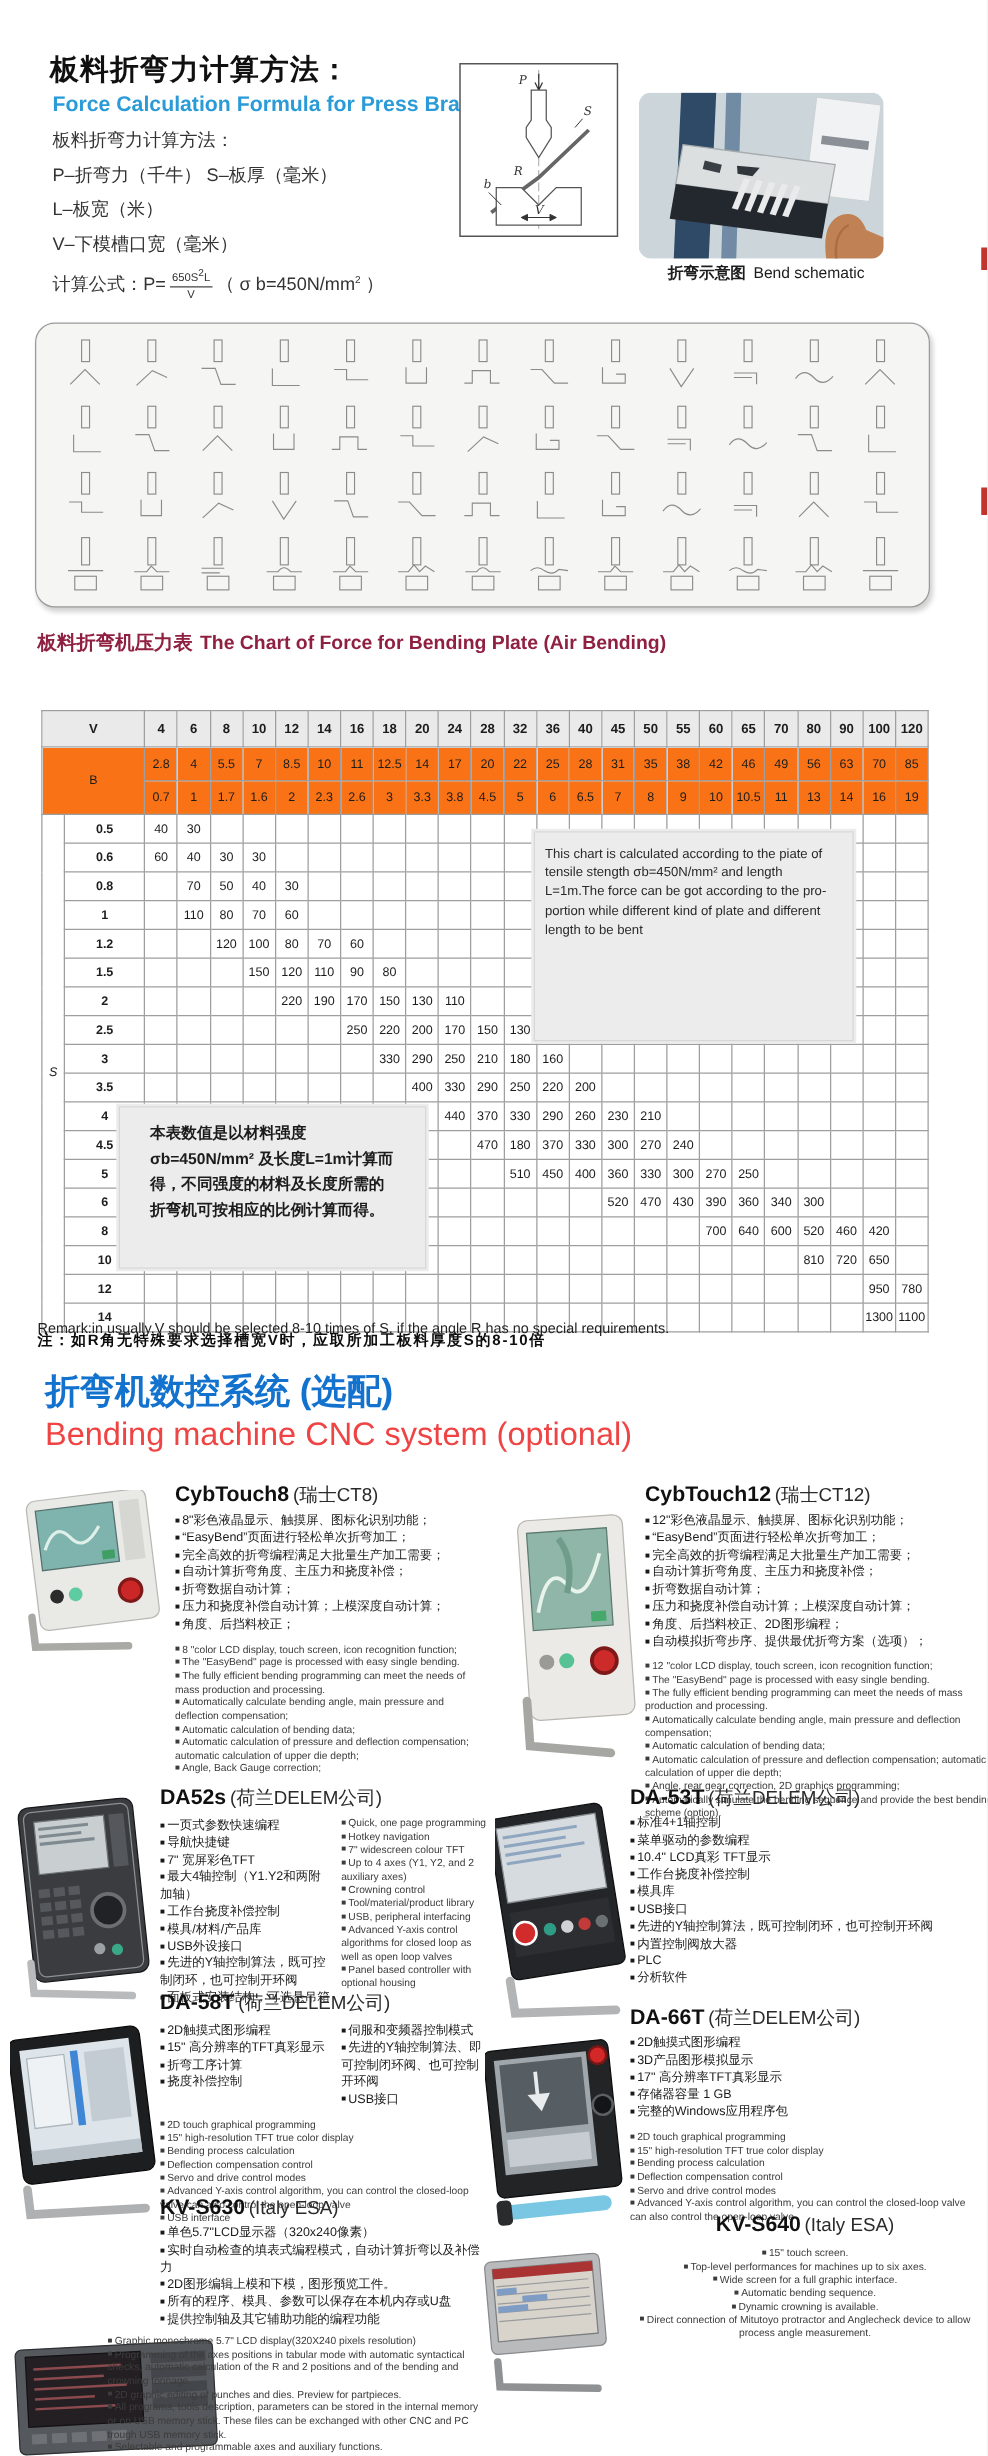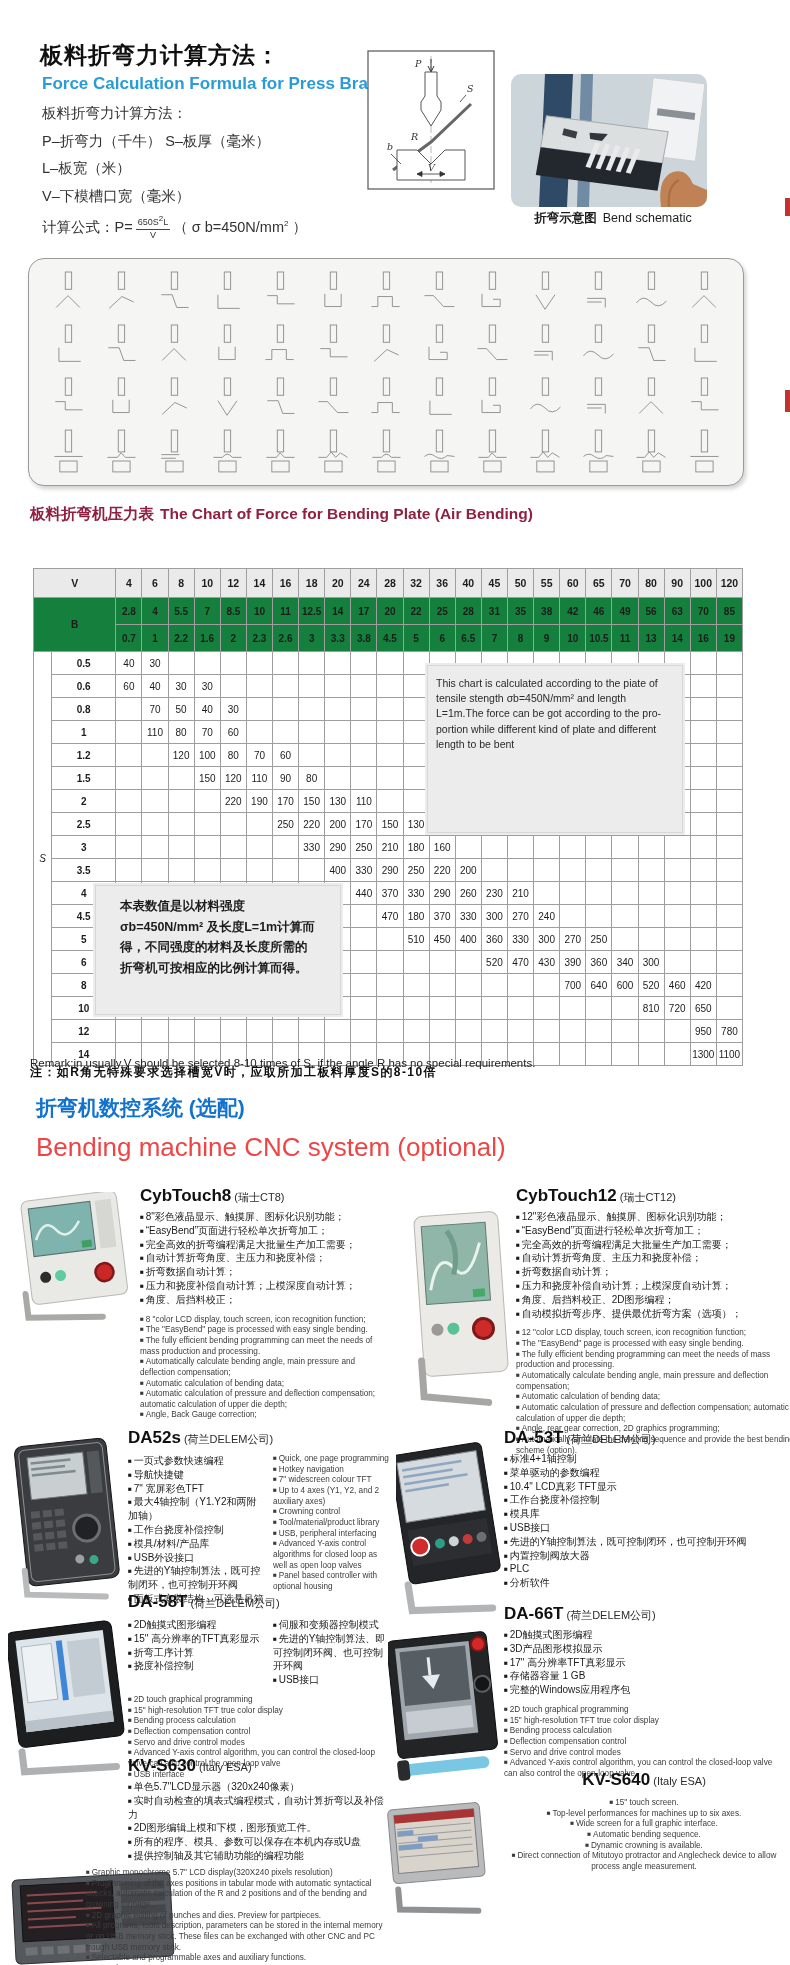--- a/index.html
+++ b/index.html
@@ -32,40 +32,40 @@
   .wp-cell svg{width:40px;height:48px;}
   .wp-cell svg path,.wp-cell svg rect{stroke:#8b8b8b;fill:none;stroke-width:1;}
   
   .ft-title{left:30px;top:504px;font-size:15.5px;font-weight:bold;color:#8f2041;}
   .ft-title .en{font-weight:600;margin-left:6px;}
   .ft-wrap{left:33px;top:568px;width:714px;}
   table.force{border-collapse:collapse;table-layout:fixed;width:710px;}
   table.force td{border:1px solid #9e9e9e;text-align:center;font-size:10px;color:#1c1c1c;
                  padding:0;overflow:hidden;white-space:nowrap;background:#fff;}
   tr.hd td{background:#eaeaea;height:28px;font-weight:bold;font-size:10.5px;}
-  tr.bd td{background:#15803d;height:26px;font-weight:700;}
+  tr.bd td{background:#f97316;height:26px;font-weight:400;}
   td.lbl{font-size:13px;font-weight:bold;background:#eaeaea;}
   tr.body td{height:22px;}
   td.slbl{background:#fff;font-size:11px;font-style:italic;width:18px;}
   td.thk{font-weight:600;}
   .ov{position:absolute;background:#ececec;border:1px solid #d7d7d7;box-shadow:0 0 0 2px #ececec;}
   .ov-en{left:394px;top:97px;width:238px;height:146px;font-size:10.5px;color:#2a2a2a;
          padding:10px 8px;line-height:1.45;}
   .ov-cn{left:62px;top:317px;width:196px;height:108px;font-size:12.5px;font-weight:bold;color:#1c1c1c;
          padding:10px 24px;line-height:1.65;}
   .note-cn{left:30px;top:1064px;font-size:12px;font-weight:bold;color:#0d0d0d;letter-spacing:1.4px;}
   .note-en{left:30px;top:1057px;font-size:11.5px;color:#222;}
   
-  .cnc-cn{left:36px;top:1094px;font-size:21px;font-weight:bold;color:#1272cd;}
+  .cnc-cn{left:36px;top:1094px;font-size:28px;font-weight:bold;color:#1272cd;}
   .cnc-en{left:36px;top:1132px;font-size:26px;font-weight:400;color:#ef4444;}
   .product{position:absolute;}
   .p-photo{position:absolute;}
   .p-text{position:relative;}
   .p-text h3{margin:0 0 4px 0;font-size:17px;color:#101010;}
-  .p-text h3 .org{font-size:11px;font-weight:normal;color:#2a2a2a;margin-left:3px;}
+  .p-text h3 .org{font-size:15px;font-weight:normal;color:#2a2a2a;margin-left:3px;}
   ul.blist{margin:2px 0 0 0;padding:0;list-style:none;}
   ul.cnb li{font-size:10px;color:#1a1a1a;line-height:1.38;margin:0;}
   ul.enb li{font-size:8.2px;color:#3c3c3c;line-height:1.3;}
   ul.blist li::before{content:"■ ";font-size:6.5px;vertical-align:1px;}
   ul.enb{margin-top:8px;}
   .cols{display:flex;gap:8px;}
   .cols .c1{flex:1.15;}
   .cols .c2{flex:1;}
   .cols ul.enb{margin-top:2px;}
   .kv-en{position:absolute;}
@@ -553,21 +553,21 @@
               <td>46</td>
               <td>49</td>
               <td>56</td>
               <td>63</td>
               <td>70</td>
               <td>85</td>
             </tr>
             <tr class="bd">
               <td>0.7</td>
               <td>1</td>
-              <td>2.2</td>
+              <td>1.7</td>
               <td>1.6</td>
               <td>2</td>
               <td>2.3</td>
               <td>2.6</td>
               <td>3</td>
               <td>3.3</td>
               <td>3.8</td>
               <td>4.5</td>
               <td>5</td>
               <td>6</td>

